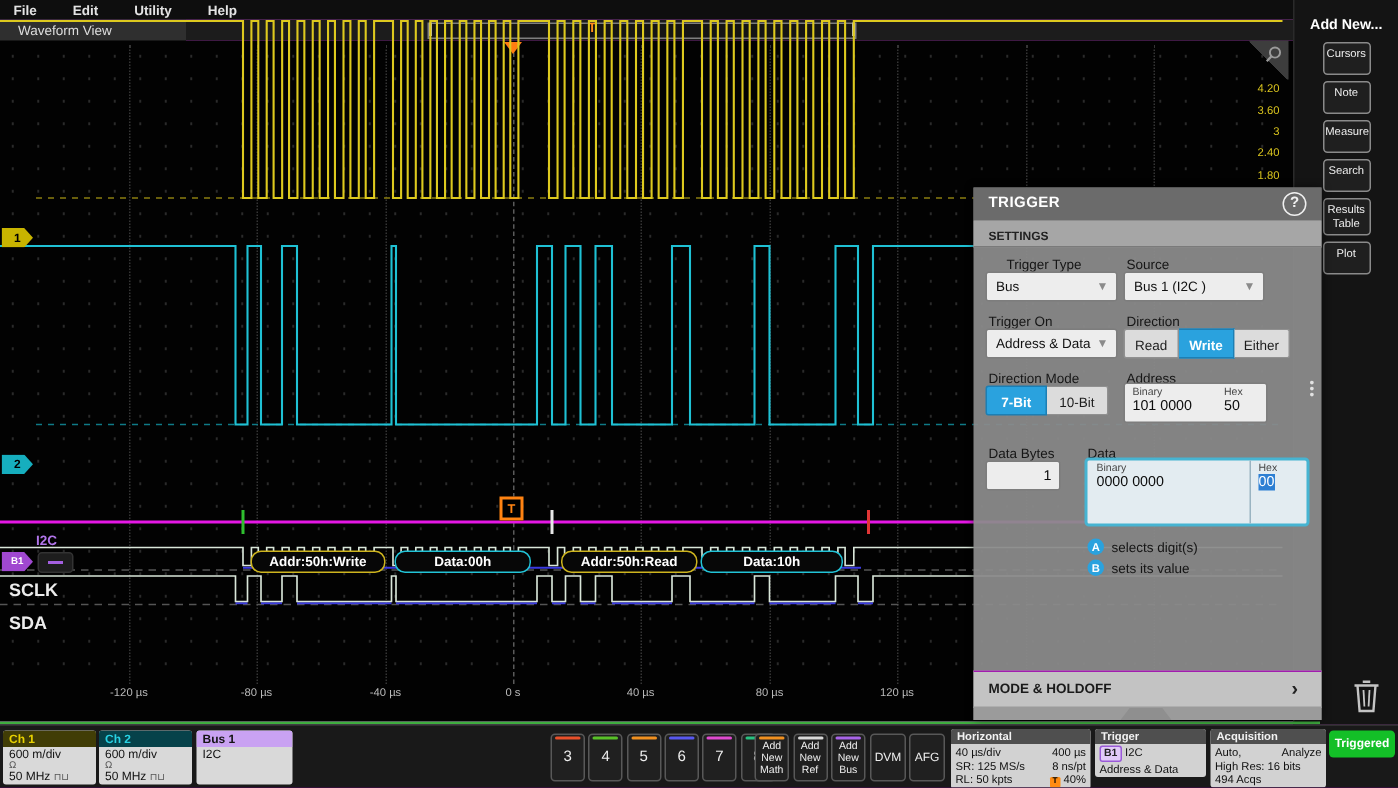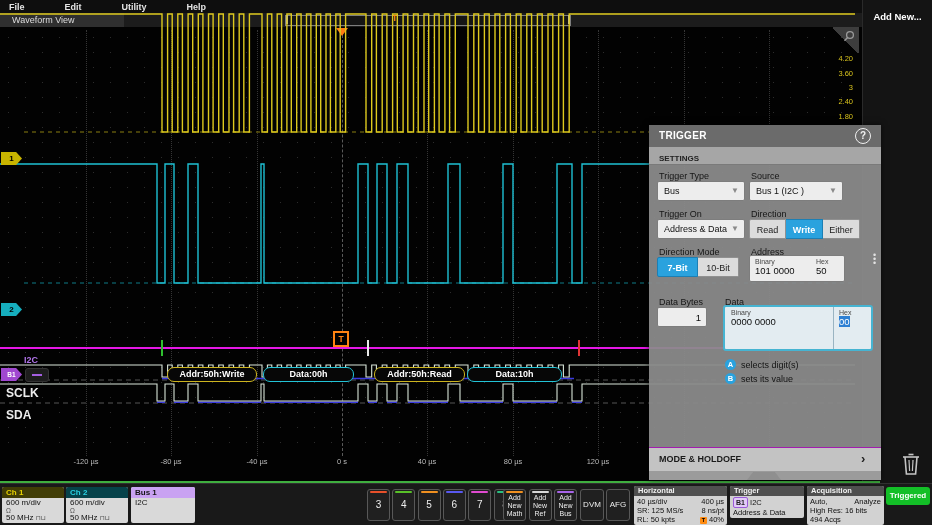--- a/index.html
+++ b/index.html
@@ -2,21 +2,21 @@
 <html><head>
 <meta charset="utf-8">
 <style>
   html,body{margin:0;padding:0;background:#000;}
   #screen{position:relative;width:932px;height:525px;background:#d946ef;overflow:hidden;
     font-family:"Liberation Sans",sans-serif;-webkit-font-smoothing:antialiased;}
   .abs{position:absolute;}
 
   
   #menubar{left:0;top:0;width:862px;height:13px;background:#0e0e0e;display:flex;align-items:center;}
-  .menu-item{color:#e3e3e3;font-size:9px;margin-left:40px;font-weight:bold;}
+  .menu-item{color:#e3e3e3;font-size:9px;margin-left:24px;font-weight:bold;}
   .menu-item:first-child{margin-left:9px;}
 
   
   #tabbar{left:0;top:13px;width:862px;height:14px;background:#1c1c1c;}
   #wv-tab{left:0;top:0;width:112px;height:32px;background:#2f2f2f;color:#ddd;font-size:9px;
     padding-left:12px;line-height:14px;}
   #overview-ruler{left:285px;top:2px;width:284px;height:9px;border:1px solid #7e7e7e;background:#151515;}
   #overview-ruler .endcap{position:absolute;top:-1px;width:2px;height:9px;background:#bbb;}
   #ov-trig{position:absolute;left:106px;top:-3px;color:#ff8b1a;font-size:9px;font-weight:bold;text-shadow:0 0 2px #000;}
 
@@ -132,20 +132,28 @@
     <div id="wv-tab" class="abs">Waveform View</div>
     <div id="overview-ruler" class="abs">
       <div class="endcap" style="left:0;"></div>
       <div class="endcap" style="right:0;"></div>
       <div id="ov-trig">T</div>
     </div>
   </div>
 
   <div id="sidebar" class="abs">
     <div id="sidebar-title">Add New...</div>
+    <div id="addnew-buttons">
+        <div class="side-btn">Cursors</div>
+        <div class="side-btn">Note</div>
+        <div class="side-btn">Measure</div>
+        <div class="side-btn">Search</div>
+        <div class="side-btn">Results Table</div>
+        <div class="side-btn">Plot</div>
+      </div>
   </div>
 
   <div id="wavearea" class="abs">
     <div id="dotgrid" class="abs"></div>
     <div id="divlines">
         <div class="vdiv" style="left: 86px;"></div>
         <div class="vdiv" style="left: 171px;"></div>
         <div class="vdiv" style="left: 257px;"></div>
         <div class="vdiv" style="left: 427px;"></div>
         <div class="vdiv" style="left: 513px;"></div>
@@ -220,21 +228,21 @@
 
   <div id="trigger-panel" class="abs">
     <div id="tp-header" class="abs">
       <div id="tp-title" class="abs">TRIGGER</div>
       <div id="tp-help" class="abs">?</div>
     </div>
     <div id="tp-settings" class="abs">
       <span>SETTINGS</span>
     </div>
 
-    <div class="tp-label" style="left:10px;top:46px;">Trigger Type</div>
+    <div class="tp-label" style="left:22px;top:46px;">Trigger Type</div>
     <div class="tp-drop" style="left:8px;top:56px;width:88px;">
       <span class="val">Bus</span>
       <span class="caret">▼</span>
     </div>
     <div class="tp-label" style="left:102px;top:46px;">Source</div>
     <div class="tp-drop" style="left:100px;top:56px;width:94px;">
       <span class="val">Bus 1 (I2C )</span>
       <span class="caret">▼</span>
     </div>
 

